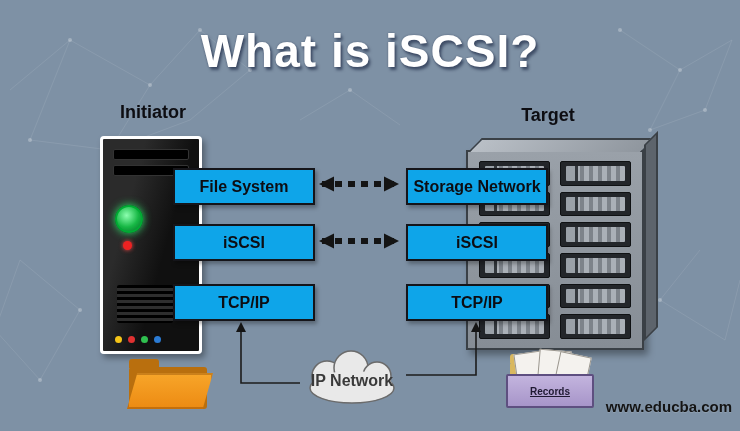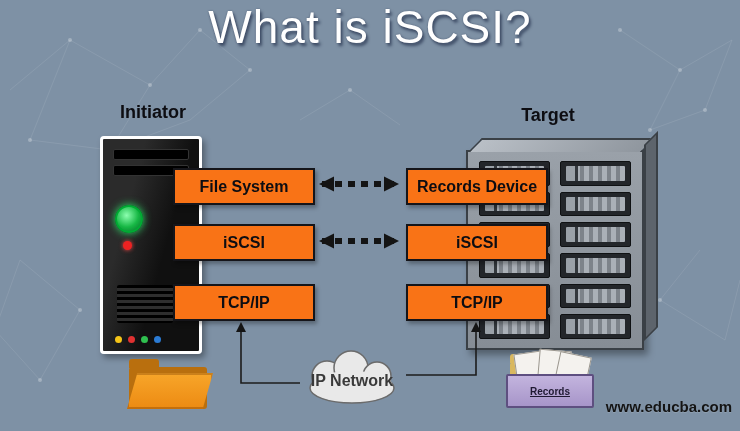--- a/index.html
+++ b/index.html
@@ -3,22 +3,22 @@
 <meta charset="utf-8">
 <style>
   html,body{margin:0;padding:0;}
   body{font-family:"Liberation Sans","DejaVu Sans",sans-serif;}
   .canvas{position:relative;width:740px;height:431px;background:#7e91a5;overflow:hidden;}
 
   
   .mesh{position:absolute;inset:0;z-index:0;}
 
   
-  .title{position:absolute;top:0;left:0;width:100%;margin:0;text-align:center;
-    font-size:46px;font-weight:normal;color:#fff;letter-spacing:1px;z-index:2;
+  .title{position:absolute;top:24px;left:0;width:100%;margin:0;text-align:center;
+    font-size:46px;font-weight:bold;color:#fff;letter-spacing:1px;z-index:2;
     text-shadow:2px 3px 3px rgba(15,25,55,.55), 0 0 2px rgba(15,25,55,.4);}
 
   
   .side-label{position:absolute;font-size:18px;font-weight:bold;color:#0d0d12;z-index:2;text-align:center;}
   .side-label.initiator{left:98px;top:102px;width:110px;}
   .side-label.target{left:488px;top:105px;width:120px;}
 
   
   .tower{position:absolute;left:100px;top:136px;width:96px;height:212px;z-index:1;
     background:linear-gradient(105deg,#2b2b2b 0 28%,#101010 60%);border:3px solid #fff;border-radius:4px;box-shadow:3px 4px 6px rgba(0,0,0,.35);}
@@ -41,21 +41,21 @@
   .server-side{position:absolute;top:-7px;right:-16px;width:14px;height:100%;background:#5d646c;
     transform:skewY(-45deg);transform-origin:top left;border:2px solid #3a4046;box-sizing:border-box;}
   .server-bays{position:absolute;inset:9px 11px;display:grid;grid-template-columns:1fr 1fr;grid-auto-rows:1fr;gap:6px 10px;}
   .bay{background:#23262a;border:1px solid #0f1113;border-radius:2px;position:relative;}
   .bay::before{content:"";position:absolute;inset:4px 5px;
     background:linear-gradient(90deg,#9aa1a8 0 16%, #33383d 16% 21%, rgba(0,0,0,0) 21%),
                repeating-linear-gradient(90deg,#aab0b7 0 5px,#7d838a 5px 9px);
     border-radius:1px;}
 
   
-  .layer-box{position:absolute;width:138px;height:33px;z-index:3;background:#f97316;
+  .layer-box{position:absolute;width:138px;height:33px;z-index:3;background:#0ea5e9;
     border:2px solid #15151a;display:flex;align-items:center;justify-content:center;
     font-size:16px;font-weight:bold;color:#0d0d12;box-shadow:2px 3px 4px rgba(0,0,0,.3);}
   .pos-l1{left:173px;top:168px;} .pos-l2{left:173px;top:224px;} .pos-l3{left:173px;top:284px;}
   .pos-r1{left:406px;top:168px;} .pos-r2{left:406px;top:224px;} .pos-r3{left:406px;top:284px;}
 
   
   .arrows{position:absolute;inset:0;z-index:4;pointer-events:none;}
 
   
   .cloud{position:absolute;left:293px;top:350px;width:118px;height:58px;z-index:2;}
@@ -151,21 +151,21 @@
       <div class="bay"></div>
       <div class="bay"></div>
       <div class="bay"></div>
       <div class="bay"></div>
     </div>
   </div>
 
   <div class="layer-box pos-l1">File System</div>
   <div class="layer-box pos-l2">iSCSI</div>
   <div class="layer-box pos-l3">TCP/IP</div>
-  <div class="layer-box pos-r1">Records Device</div>
+  <div class="layer-box pos-r1">Storage Network</div>
   <div class="layer-box pos-r2">iSCSI</div>
   <div class="layer-box pos-r3">TCP/IP</div>
 
   <svg class="arrows" width="740" height="431" viewBox="0 0 740 431">
     <defs>
       <marker id="arrBig" viewBox="0 0 10 10" refX="8" refY="5" markerWidth="2.6" markerHeight="2.6" orient="auto-start-reverse">
         <path d="M0,0 L10,5 L0,10 z" fill="#141414"></path>
       </marker>
       <marker id="arrSmall" viewBox="0 0 10 10" refX="8" refY="5" markerUnits="userSpaceOnUse" markerWidth="10" markerHeight="10" orient="auto-start-reverse">
         <path d="M0,0 L10,5 L0,10 z" fill="#141414"></path>

